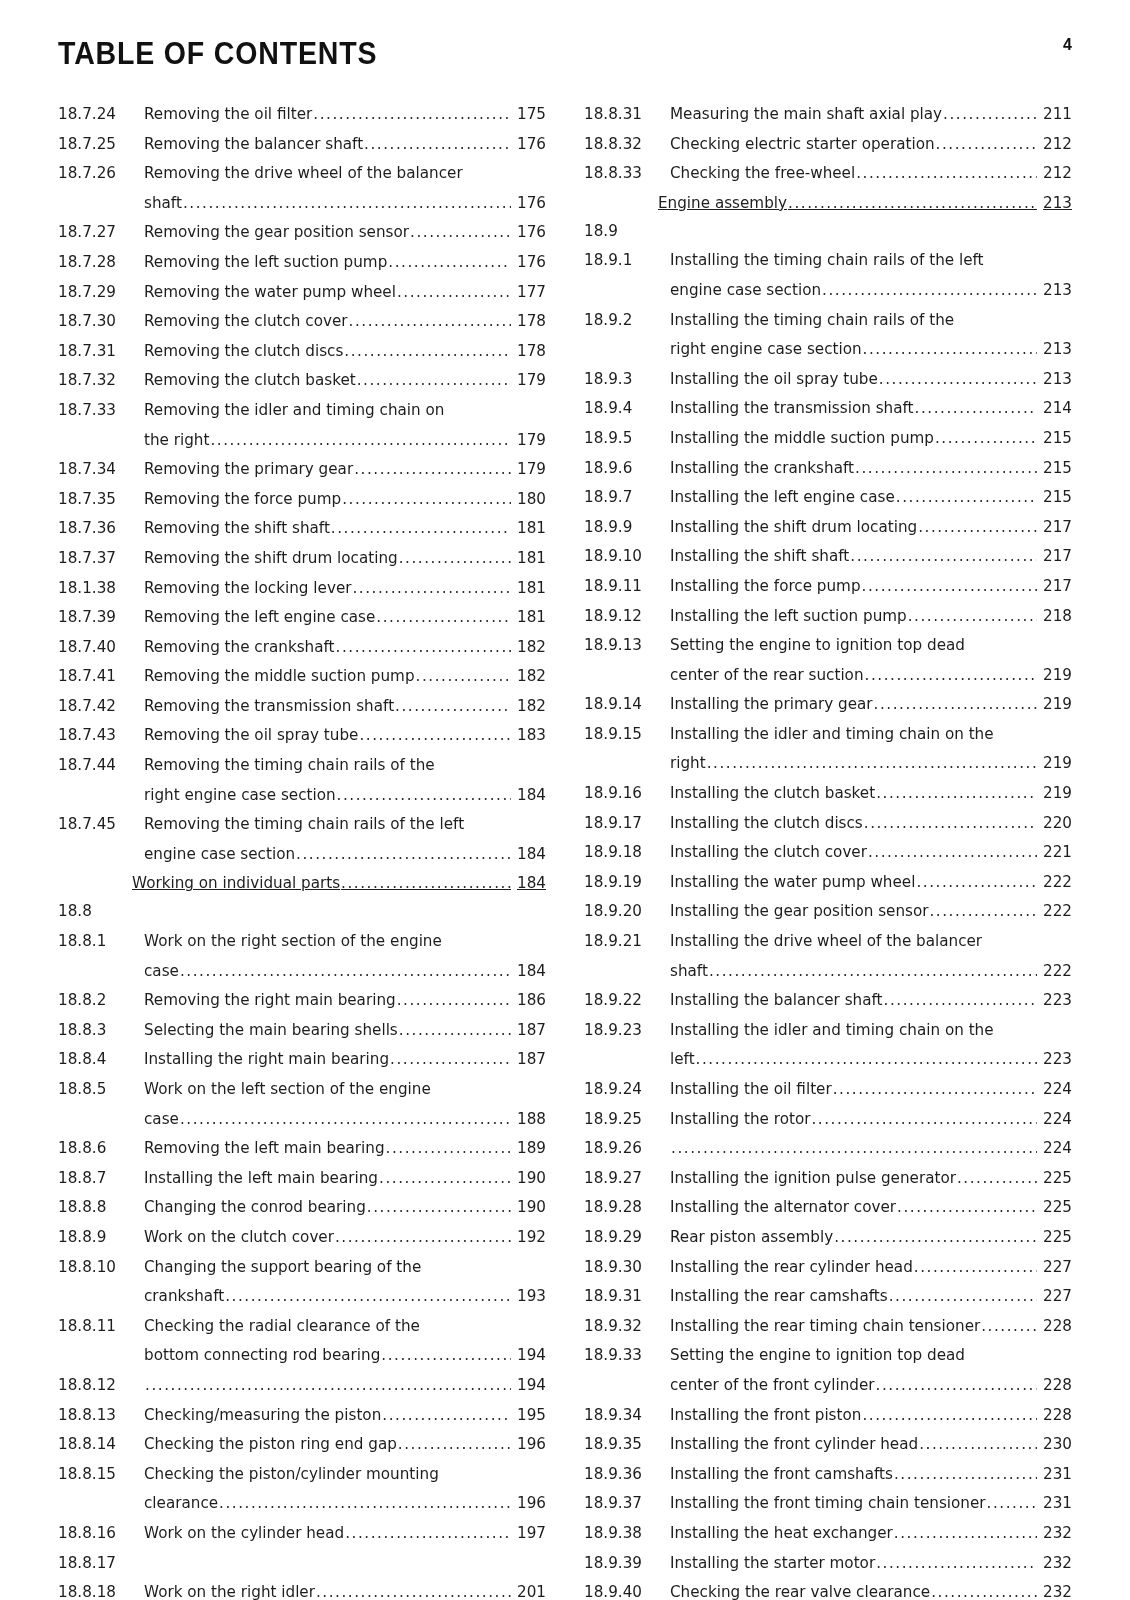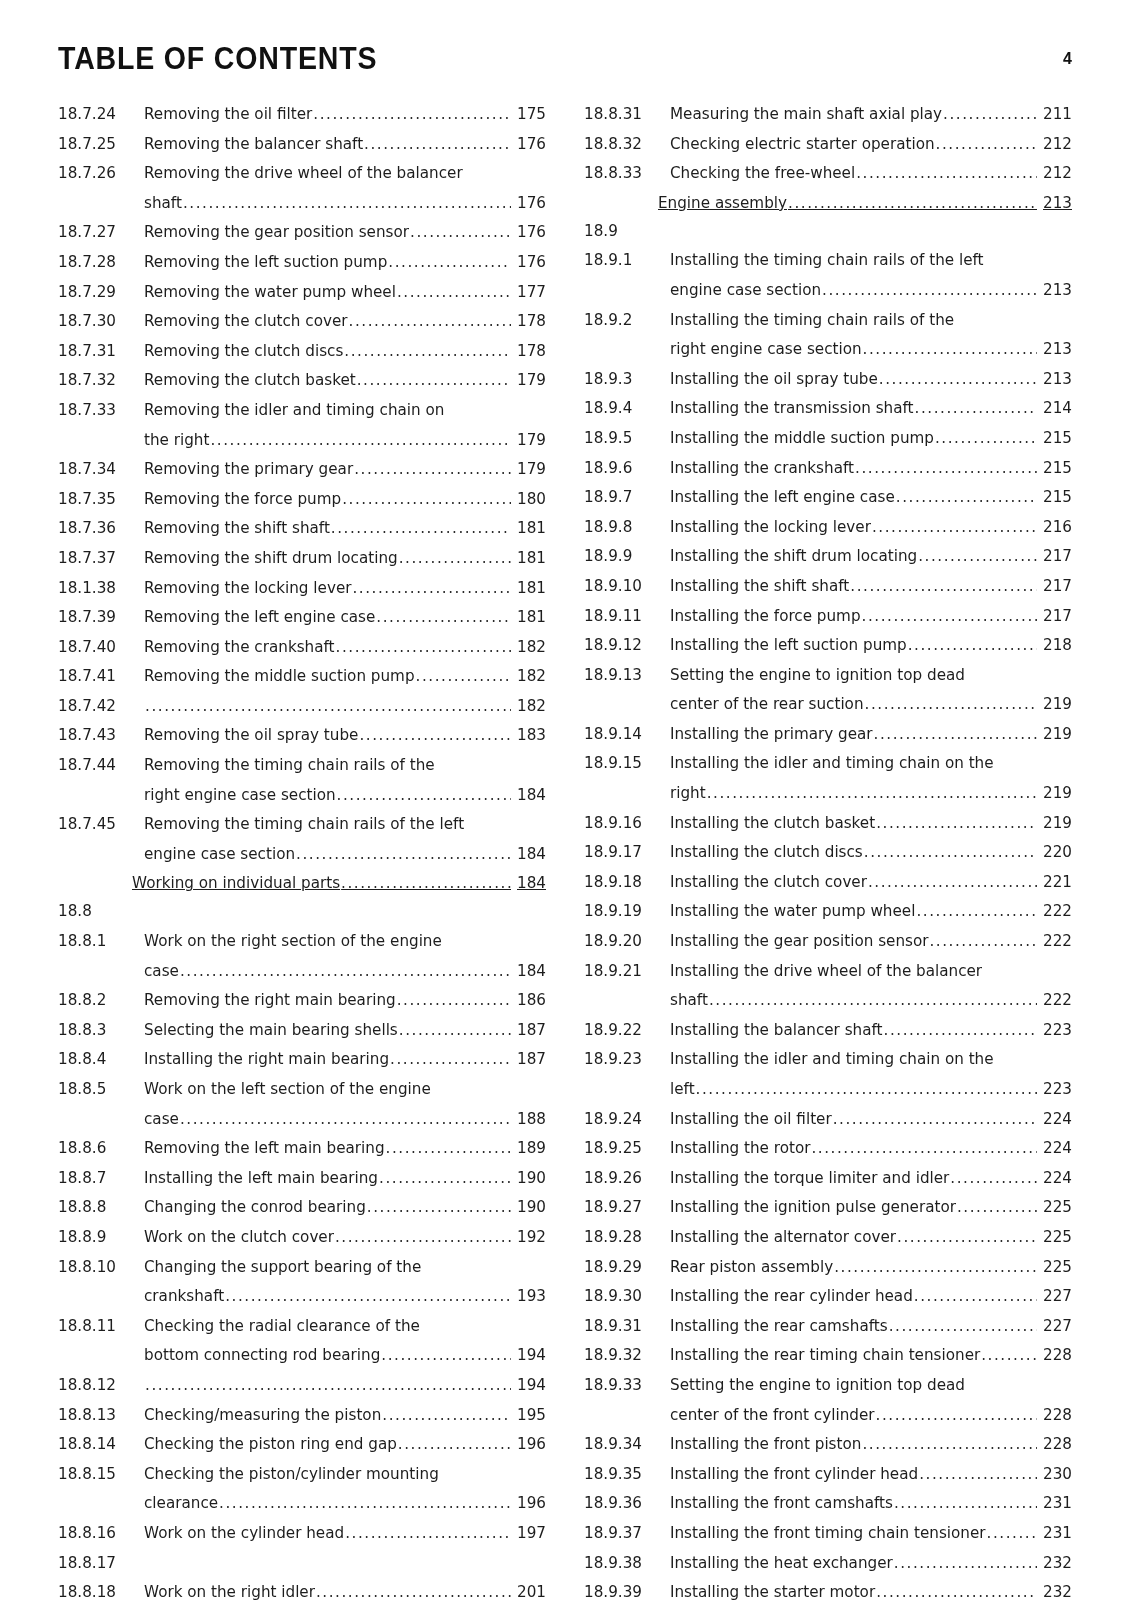--- a/index.html
+++ b/index.html
@@ -25,21 +25,21 @@
   }
 
   
   .header {
     position: absolute;
     left: 58px;
     right: 58px;
     top: 36px;
     height: 46px;
     display: flex;
-    align-items: center;
+    align-items: flex-start;
     justify-content: space-between;
   }
   .page-title {
     font-family: "Liberation Sans Narrow", "Liberation Sans", sans-serif;
     font-weight: bold;
     font-size: 31px;
     letter-spacing: 0.9px;
     color: #111111;
     transform: scaleX(0.92);
     transform-origin: left center;
@@ -316,20 +316,21 @@
               <span class="txt">Removing the middle suction pump</span>
               <span class="leader"></span>
               <span class="pg">182</span>
             </div>
           </div>
         </div>
         <div class="entry lvl3">
           <div class="num">18.7.42</div>
           <div class="body-wrap">
             <div class="line">
+              <span class="txt">Removing the transmission shaft</span>
               <span class="leader"></span>
               <span class="pg">182</span>
             </div>
           </div>
         </div>
         <div class="entry lvl3">
           <div class="num">18.7.43</div>
           <div class="body-wrap">
             <div class="line">
               <span class="txt">Removing the oil spray tube</span>
@@ -692,30 +693,20 @@
           <div class="num">18.9.7</div>
           <div class="body-wrap">
             <div class="line">
               <span class="txt">Installing the left engine case</span>
               <span class="leader"></span>
               <span class="pg">215</span>
             </div>
           </div>
         </div>
         <div class="entry lvl3">
-          <div class="num">18.9.8</div>
-          <div class="body-wrap">
-            <div class="line">
-              <span class="txt">Installing the locking lever</span>
-              <span class="leader"></span>
-              <span class="pg">216</span>
-            </div>
-          </div>
-        </div>
-        <div class="entry lvl3">
           <div class="num">18.9.9</div>
           <div class="body-wrap">
             <div class="line">
               <span class="txt">Installing the shift drum locating</span>
               <span class="leader"></span>
               <span class="pg">217</span>
             </div>
           </div>
         </div>
         <div class="entry lvl3">
@@ -891,21 +882,20 @@
               <span class="txt">Installing the rotor</span>
               <span class="leader"></span>
               <span class="pg">224</span>
             </div>
           </div>
         </div>
         <div class="entry lvl3">
           <div class="num">18.9.26</div>
           <div class="body-wrap">
             <div class="line">
-              <span class="txt">Installing the torque limiter and idler</span>
               <span class="leader"></span>
               <span class="pg">224</span>
             </div>
           </div>
         </div>
         <div class="entry lvl3">
           <div class="num">18.9.27</div>
           <div class="body-wrap">
             <div class="line">
               <span class="txt">Installing the ignition pulse generator</span>

